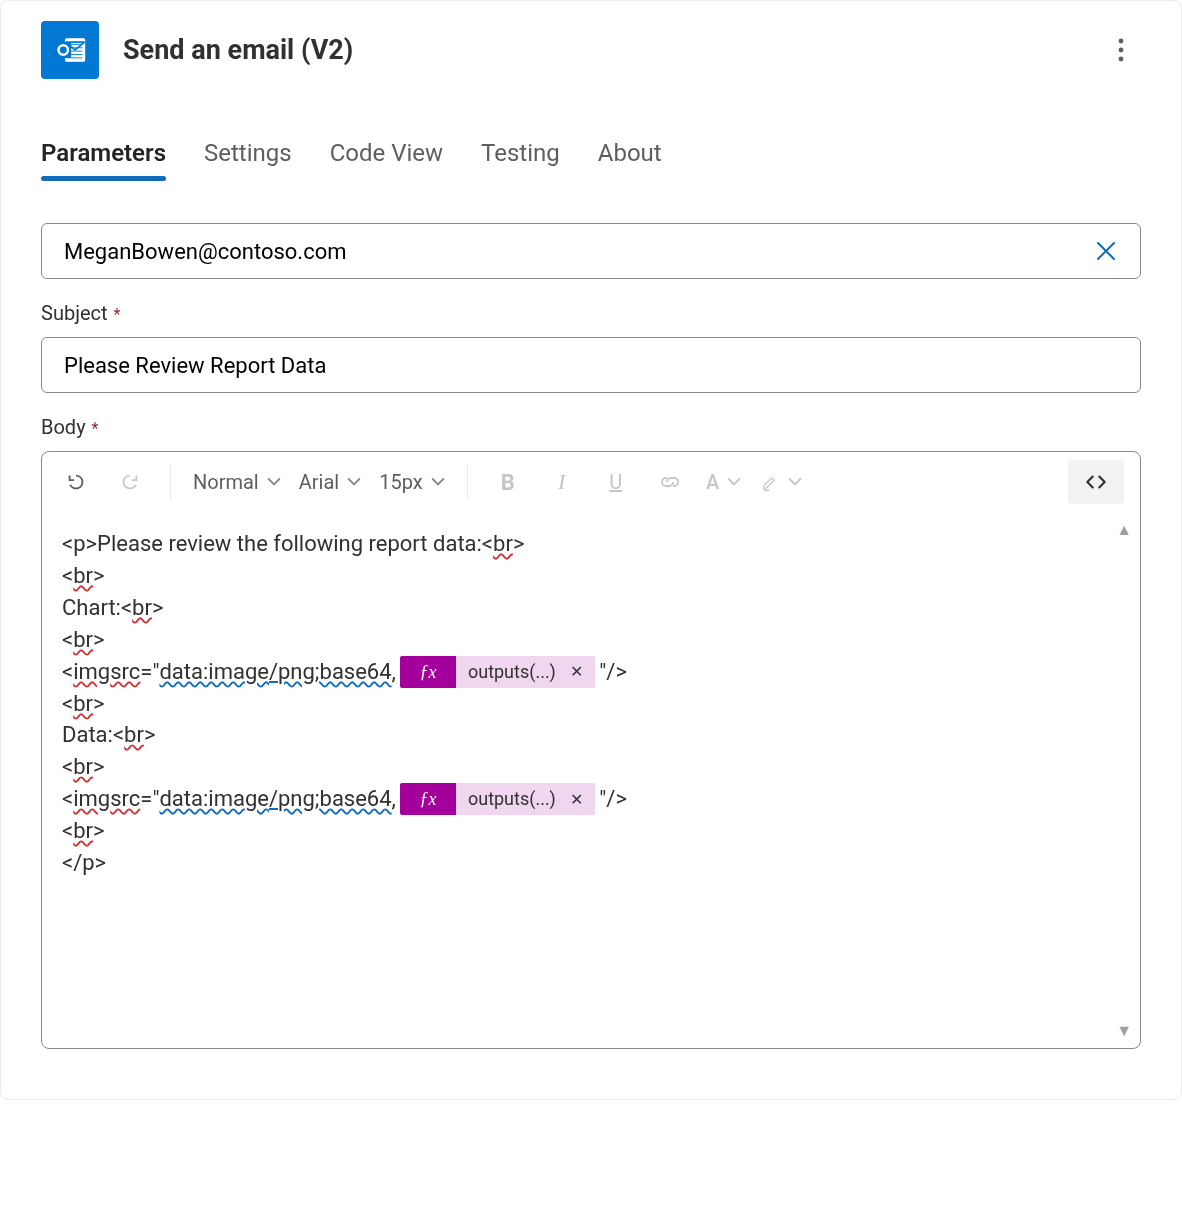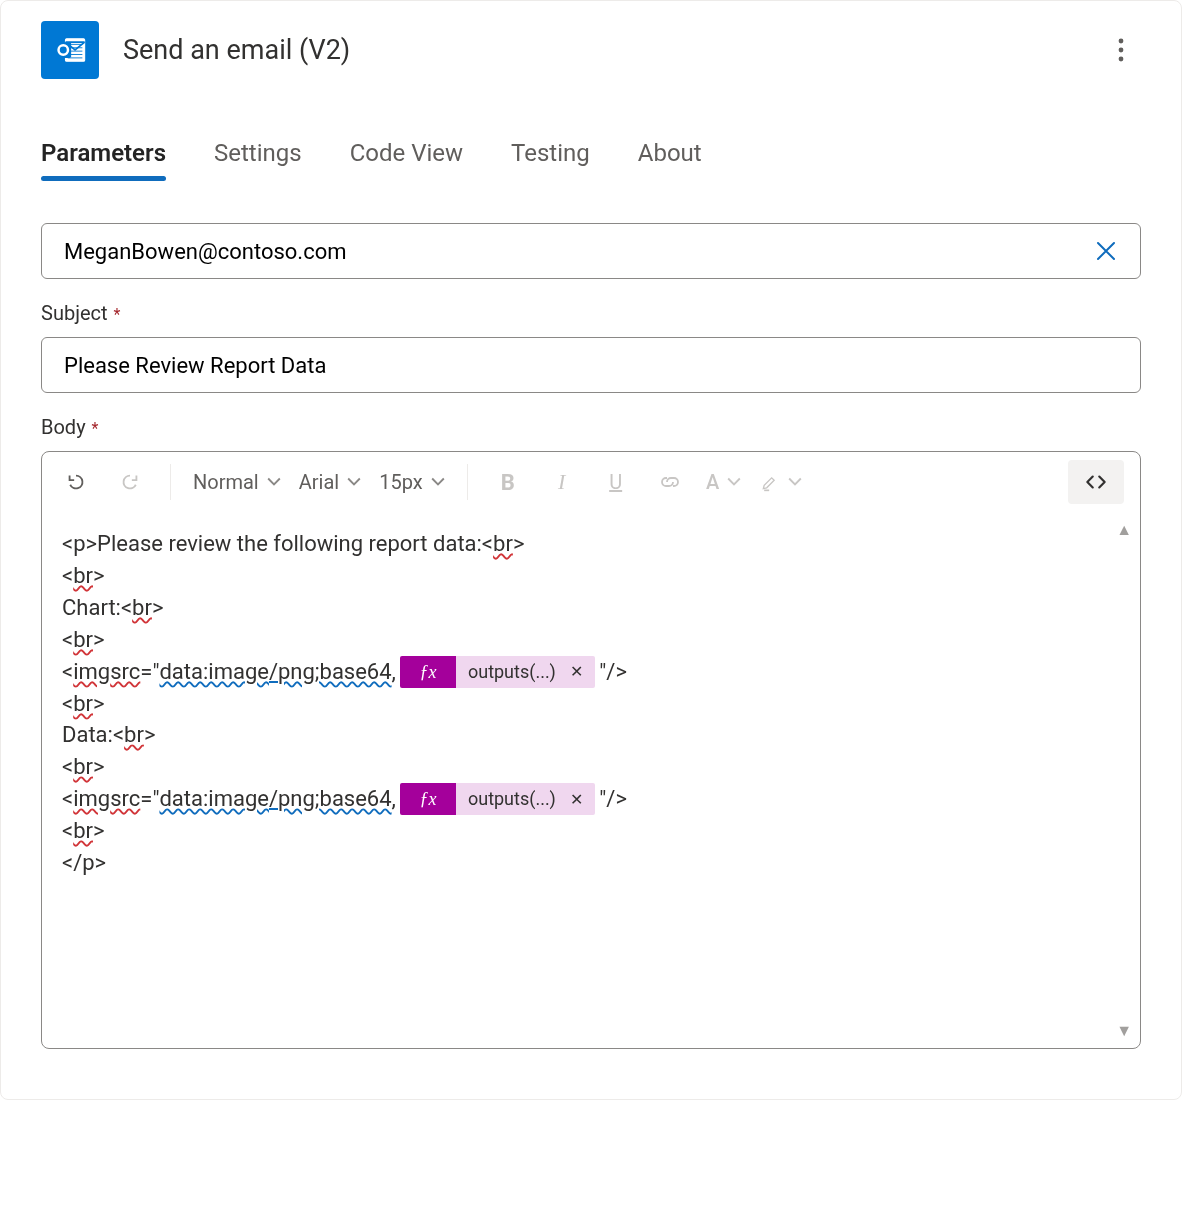--- a/index.html
+++ b/index.html
@@ -28,34 +28,34 @@
     height: 58px;
     background: #0078d4;
     border-radius: 4px;
     display: flex;
     align-items: center;
     justify-content: center;
   }
   .app-icon svg { width: 36px; height: 36px; }
   .card-title {
     font-size: 27px;
-    font-weight: 400;
+    font-weight: 700;
     flex: 1;
   }
   .more-btn {
     width: 40px; height: 40px;
     display: flex; align-items: center; justify-content: center;
     cursor: pointer;
     color: #605e5c;
     border-radius: 4px;
   }
   
   .tabs {
     display: flex;
-    gap: 48px;
+    gap: 38px;
     margin-top: 60px;
     border-bottom: none;
   }
   .tab {
     font-size: 24px;
     color: #605e5c;
     cursor: pointer;
     padding: 0 0 12px 0;
     position: relative;
   }

